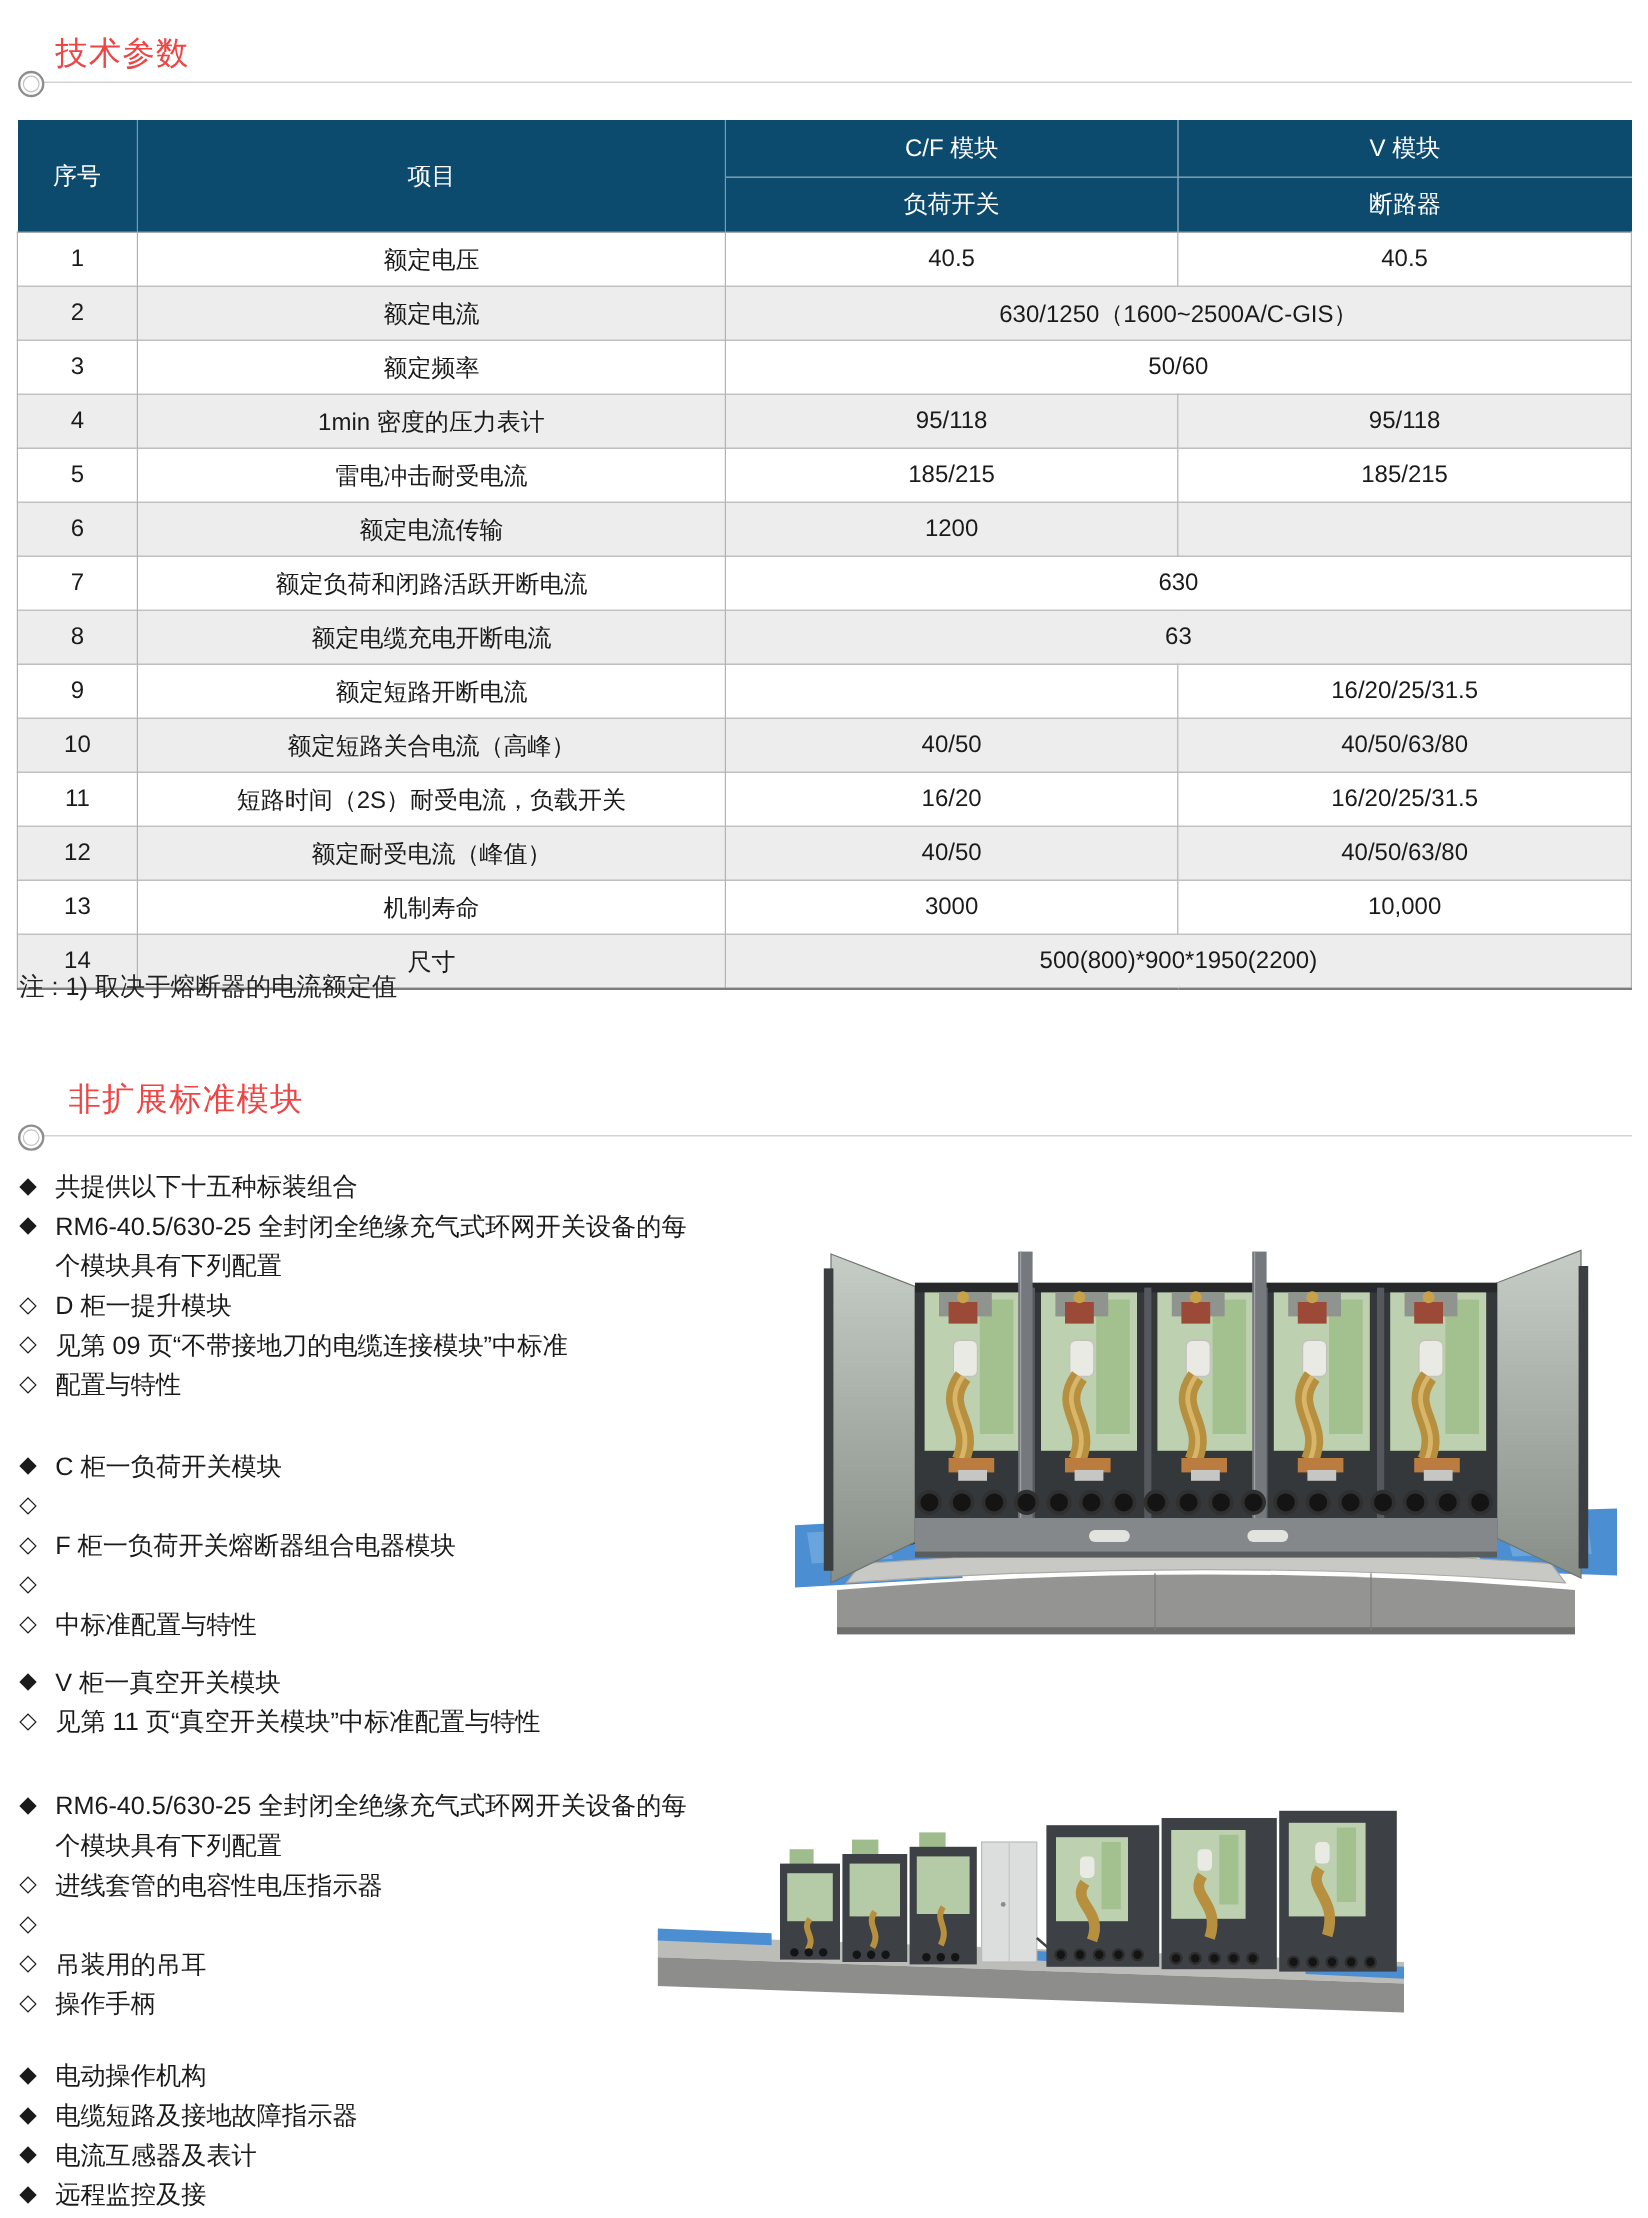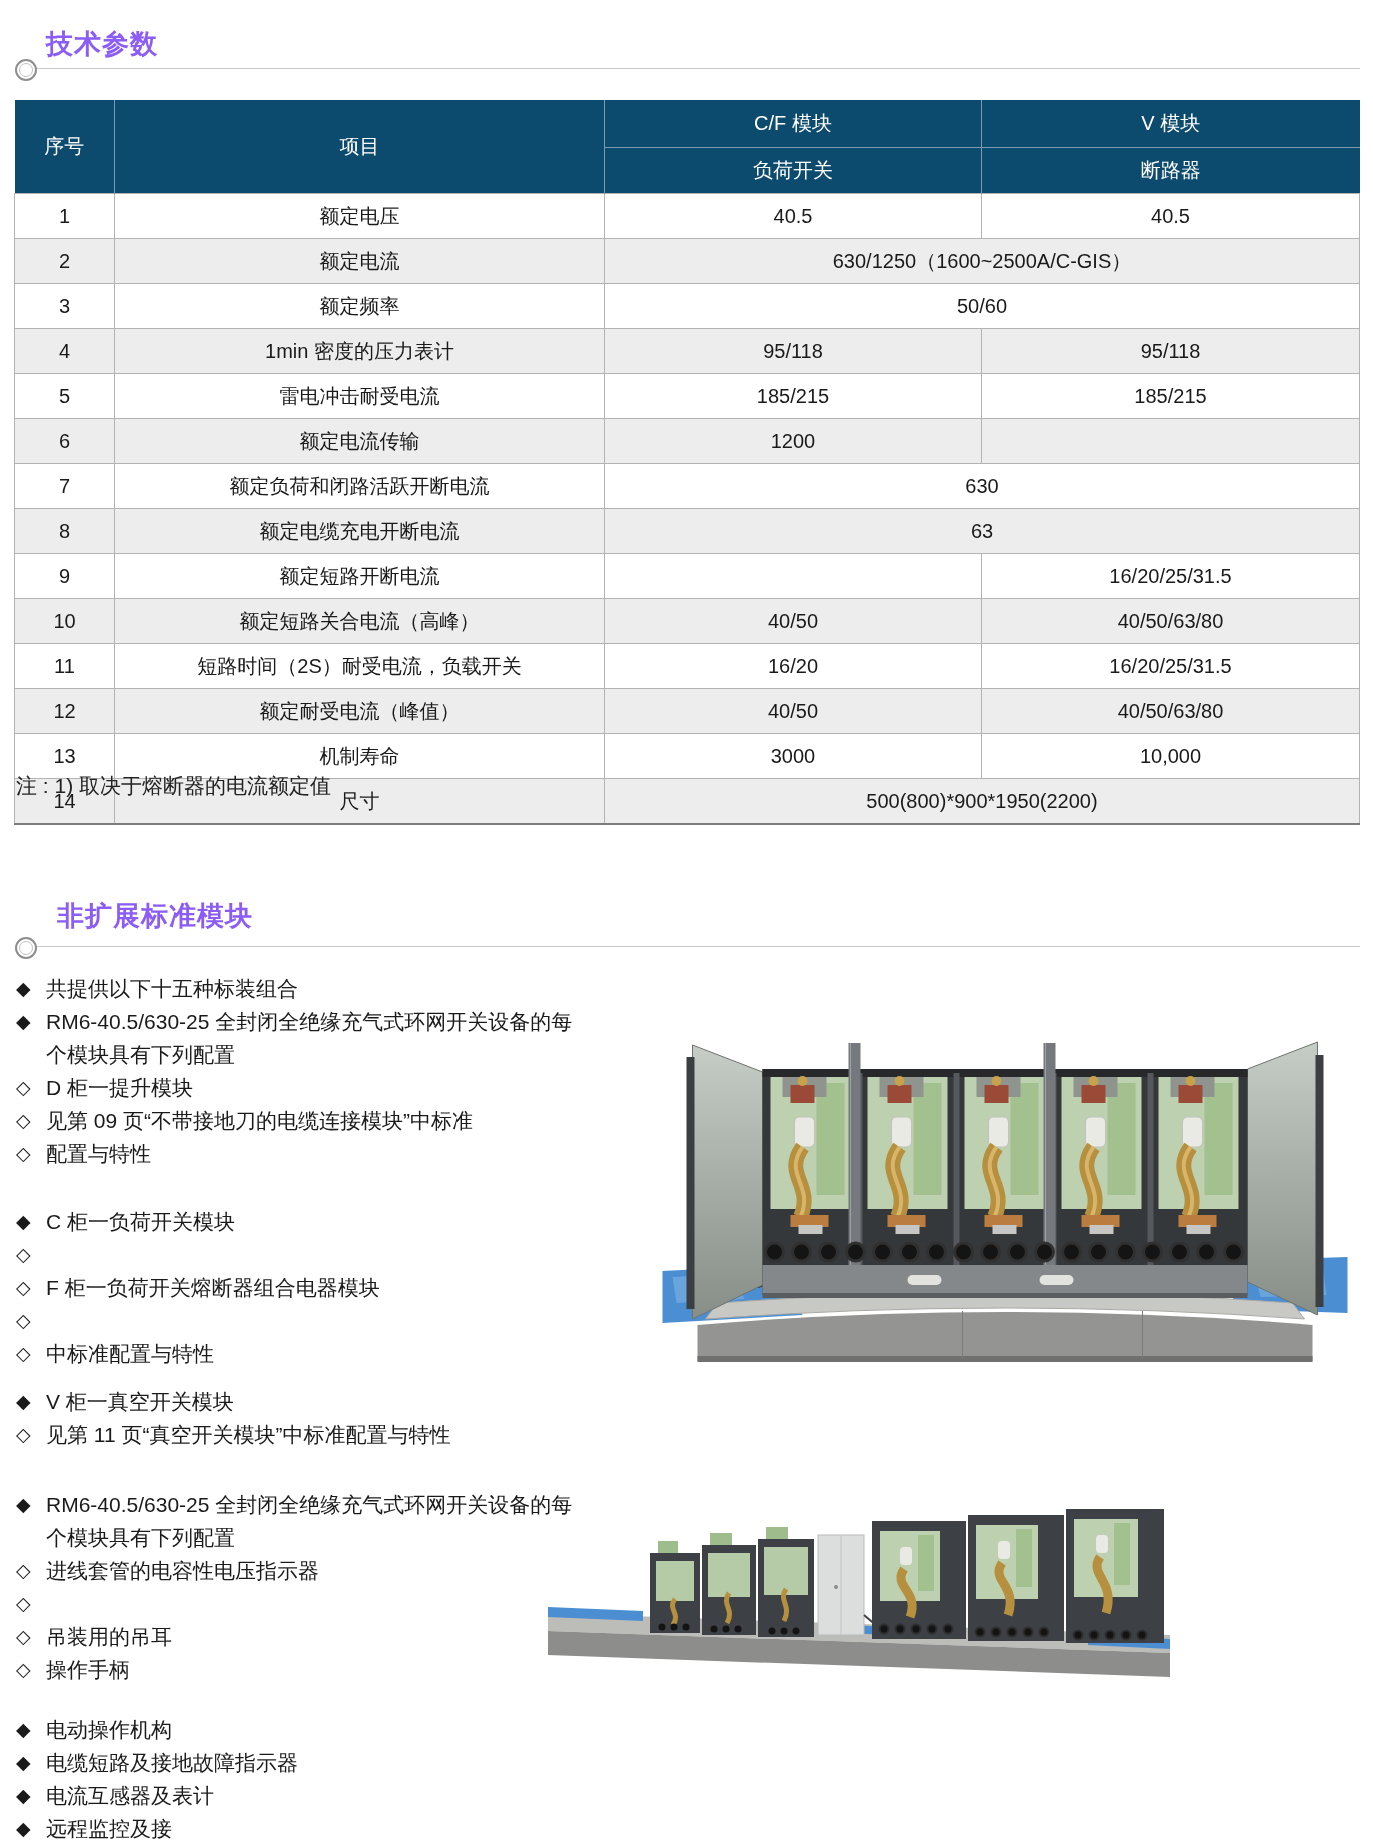--- a/index.html
+++ b/index.html
@@ -1,37 +1,37 @@
 <!DOCTYPE html>
 <html><head>
 <meta charset="utf-8">
 <style>
   html,body{margin:0;padding:0;background:#ffffff;}
   .page{position:relative;width:1373px;height:1848px;background:#fff;
         font-family:"Liberation Sans","DejaVu Sans",sans-serif;color:#1a1a1a;overflow:hidden;}
 
   
-  .sec-title{position:absolute;font-size:27px;font-weight:bold;color:#8b5cf6;letter-spacing:1px;}
+  .sec-title{position:absolute;font-size:27px;font-weight:normal;color:#ef4444;letter-spacing:1px;}
   .sec-marker{position:absolute;width:18px;height:18px;border:2px solid #8e8e8e;border-radius:50%;background:#fff;z-index:2;}
   .sec-marker::after{content:"";position:absolute;inset:2px;border:1px solid #c2c2c2;border-radius:50%;}
   .sec-line{position:absolute;height:1px;background:#c9c9c9;}
 
   
   table.spec{position:absolute;left:14px;top:100px;width:1345px;border-collapse:collapse;
              table-layout:fixed;font-size:20px;text-align:center;}
   .spec col.c1{width:100px}.spec col.c2{width:490px}.spec col.c3{width:377px}.spec col.c4{width:378px}
   .spec thead th{background:#0c4a6e;color:#ffffff;font-weight:normal;font-size:20px;}
   .spec thead tr.h1 th{height:45px;}
   .spec thead tr.h2 th{height:43px;border-top:1px solid rgba(255,255,255,.45);}
   .spec thead th.vsep{border-left:1px solid rgba(255,255,255,.45);}
   .spec tbody td{height:42px;border:1px solid #b3b3b3;background:#fff;color:#1a1a1a;}
   .spec tbody tr.alt td{background:#ededed;}
   .spec tbody tr:last-child td{border-bottom:2px solid #7d7d7d;}
 
-  .note{position:absolute;left:16px;top:772px;font-size:21px;color:#222;}
+  .note{position:absolute;left:16px;top:808px;font-size:21px;color:#222;}
 
   
   .bullets{position:absolute;left:16px;width:548px;font-size:21px;color:#1a1a1a;}
   .b-line{display:flex;height:33px;align-items:center;}
   .b-mark{width:30px;flex:0 0 30px;font-size:19px;}
   .b-text{white-space:nowrap;}
 
   .photo{position:absolute;}
 </style>
 </head>

